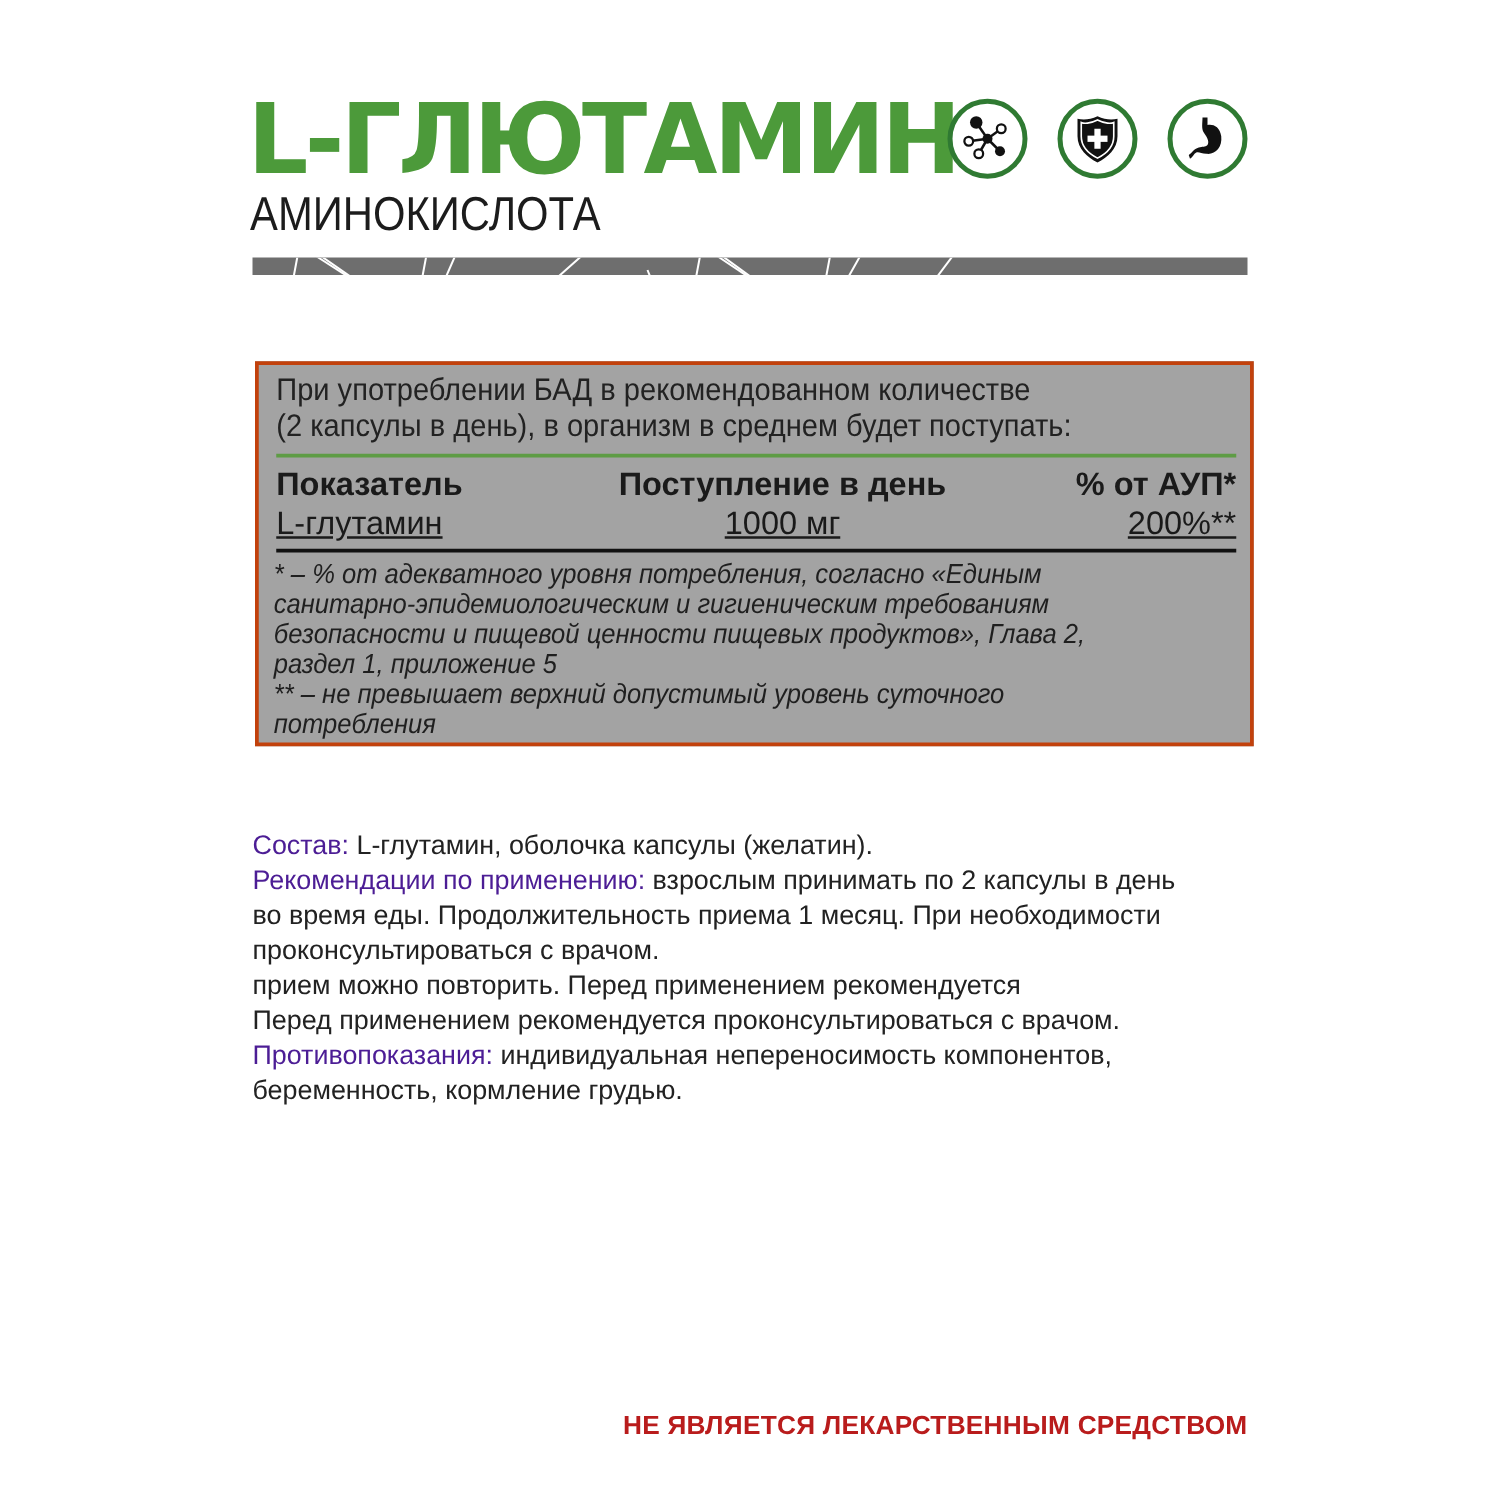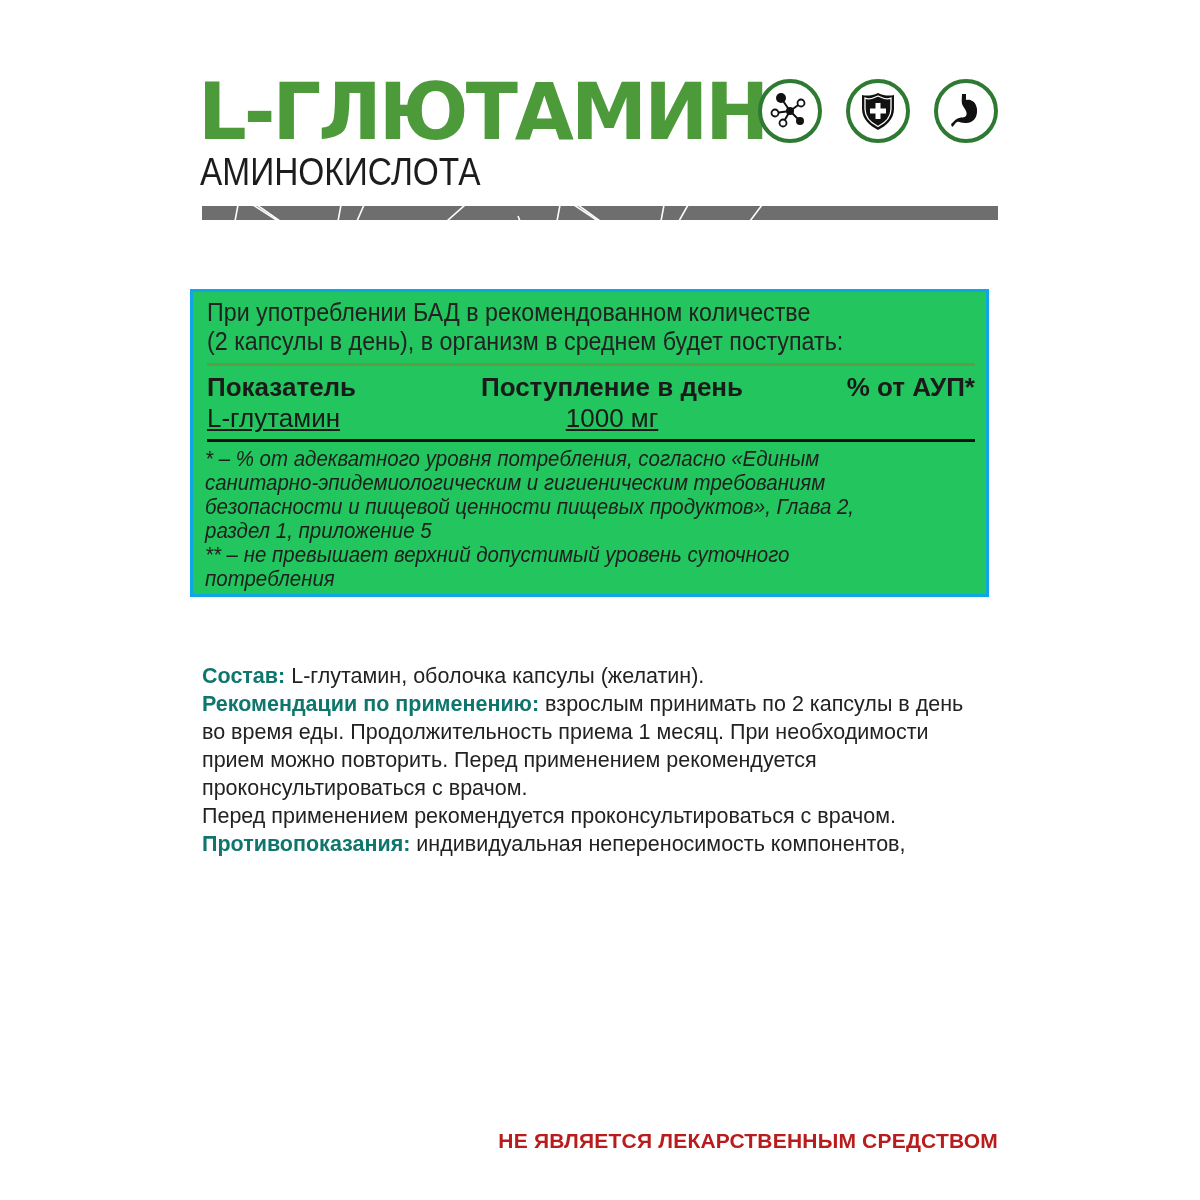--- a/index.html
+++ b/index.html
@@ -23,22 +23,22 @@
       width: 56px; height: 56px; border: 4px solid #2f7a32; border-radius: 50%;
       display: flex; align-items: center; justify-content: center; box-sizing: content-box;
       background: #fff;
     }
     .stripe {
       position: absolute; left: 202px; top: 206px; width: 796px; height: 14px;
       background: #6e6e6e; overflow: hidden;
     }
     .stripe svg { position: absolute; left: 0; top: 0; }
     .box {
-      position: absolute; left: 190px; top: 289px; width: 793px; height: 302px;
-      border: 3px solid #0ea5e9; background: #22c55e;
+      position: absolute; left: 204px; top: 289px; width: 793px; height: 302px;
+      border: 3px solid #c2410c; background: #a3a3a3;
     }
     .intro {
       position: absolute; left: 14px; top: 6px; width: 770px;
       font-size: 25px; line-height: 29px; color: #222;
       transform: scaleX(0.93); transform-origin: left top; white-space: nowrap;
     }
     .green-rule { position: absolute; left: 14px; top: 71px; width: 768px; height: 3px; background: #5e9c45; }
     .thead, .trow { position: absolute; left: 14px; width: 768px; display: flex; align-items: flex-end; }
     .thead { top: 79px; font-weight: bold; font-size: 26px; line-height: 32px; color: #1a1a1a; }
     .trow { top: 110px; font-size: 26px; line-height: 32px; color: #1a1a1a; text-decoration: underline; }
@@ -50,21 +50,21 @@
       position: absolute; left: 12px; top: 155px; width: 780px;
       font-style: italic; font-size: 22px; line-height: 24px; color: #1f1f1f;
       transform: scaleX(0.93); transform-origin: left top;
     }
     .footnotes p { margin: 0; white-space: nowrap; }
     .details {
       position: absolute; left: 202px; top: 662px; width: 810px;
       font-size: 21.5px; line-height: 28px; color: #222;
     }
     .details p { margin: 0; white-space: nowrap; }
-    .details b { font-weight: bold; color: #0f766e; }
+    .details b { font-weight: normal; color: #4c1d95; }
     .disclaimer {
       position: absolute; right: 202px; top: 1128px;
       font-weight: bold; font-size: 21px; line-height: 26px; color: #b91c1c;
       white-space: nowrap; letter-spacing: 0.2px;
     }
   </style>
 </head>
 <body>
 
 <div class="title">L-ГЛЮТАМИН</div>
@@ -130,35 +130,37 @@
   </div>
   <div class="green-rule"></div>
   <div class="thead">
     <div class="c1">Показатель</div>
     <div class="c2">Поступление в день</div>
     <div class="c3">% от АУП*</div>
   </div>
   <div class="trow">
     <div class="c1">L-глутамин</div>
     <div class="c2">1000 мг</div>
+    <div class="c3">200%**</div>
   </div>
   <div class="black-rule"></div>
   <div class="footnotes">
     <p>* – % от адекватного уровня потребления, согласно «Единым</p>
     <p>санитарно-эпидемиологическим и гигиеническим требованиям</p>
     <p>безопасности и пищевой ценности пищевых продуктов», Глава 2,</p>
     <p>раздел 1, приложение 5</p>
     <p>** – не превышает верхний допустимый уровень суточного</p>
     <p>потребления</p>
   </div>
 </div>
 
 <div class="details">
   <p><b>Состав:</b><span> L-глутамин, оболочка капсулы (желатин).</span></p>
   <p><b>Рекомендации по применению:</b><span> взрослым принимать по 2 капсулы в день</span></p>
   <p>во время еды. Продолжительность приема 1 месяц. При необходимости</p>
+  <p>проконсультироваться с врачом.</p>
   <p>прием можно повторить. Перед применением рекомендуется</p>
-  <p>проконсультироваться с врачом.</p>
   <p>Перед применением рекомендуется проконсультироваться с врачом.</p>
   <p><b>Противопоказания:</b><span> индивидуальная непереносимость компонентов,</span></p>
+  <p>беременность, кормление грудью.</p>
 </div>
 
 <div class="disclaimer">НЕ ЯВЛЯЕТСЯ ЛЕКАРСТВЕННЫМ СРЕДСТВОМ</div>
 
 </body></html>

